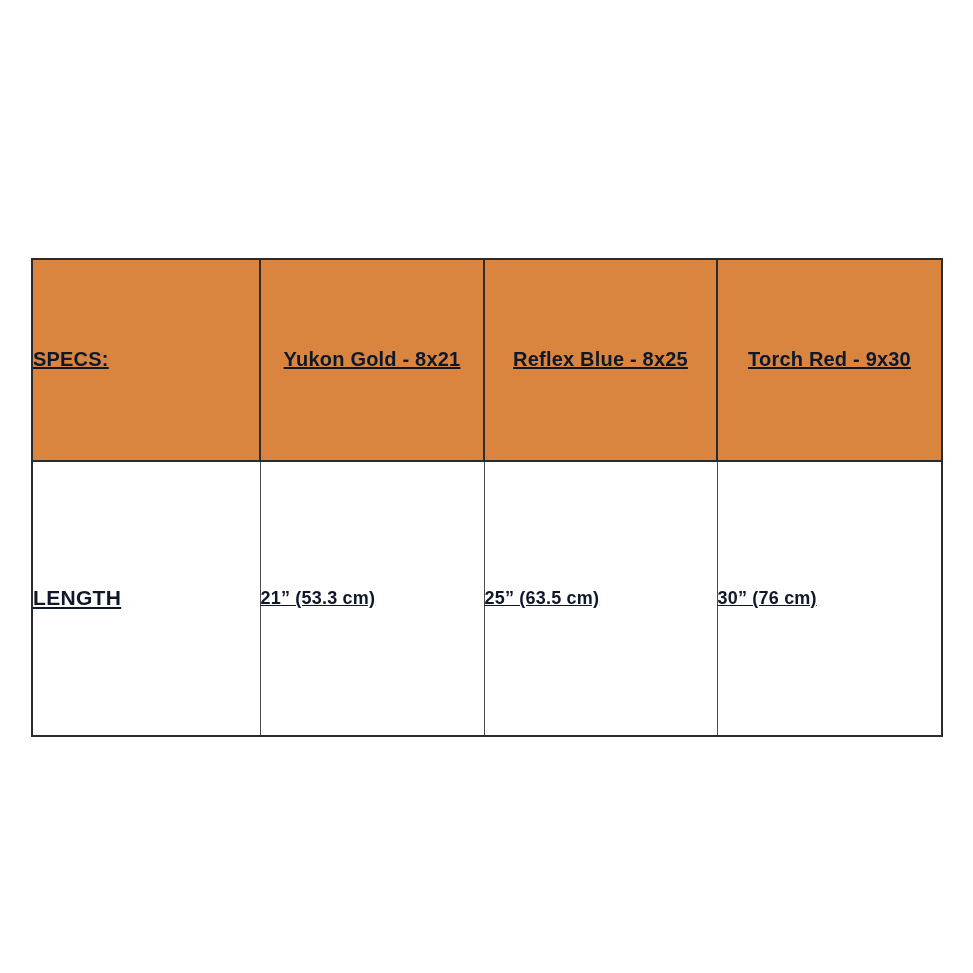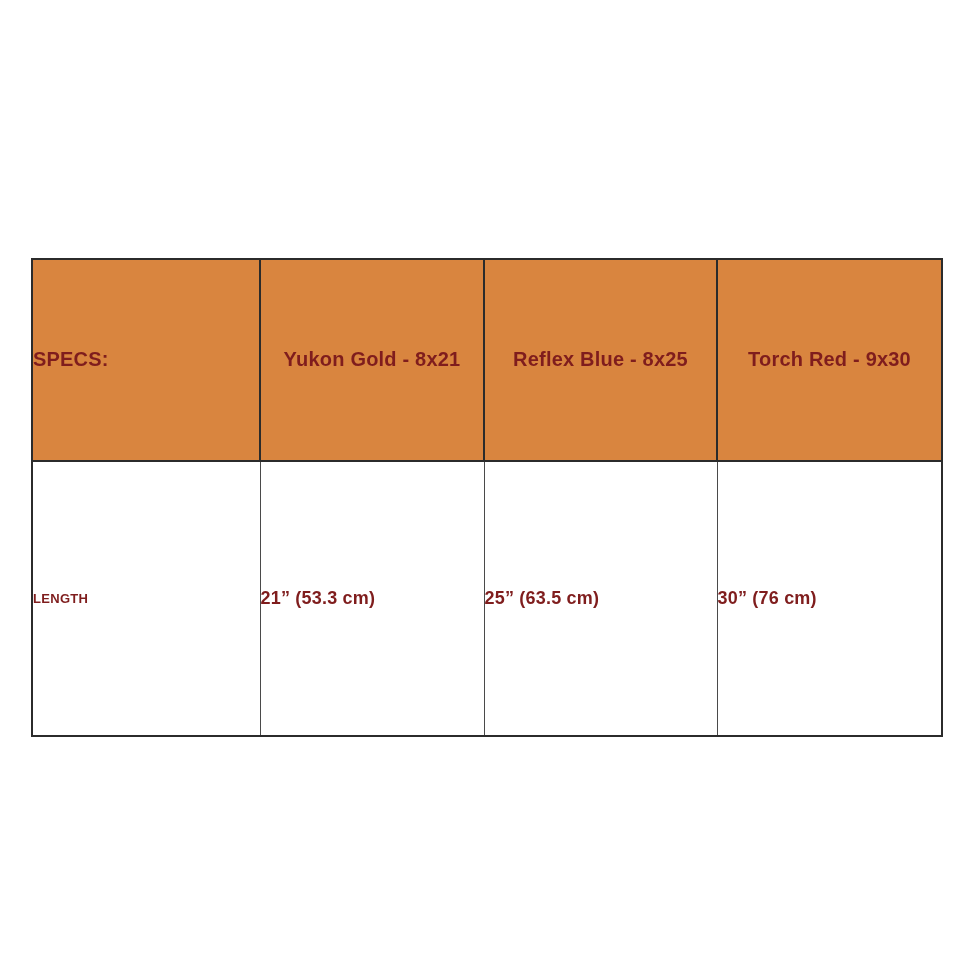--- a/index.html
+++ b/index.html
@@ -27,44 +27,45 @@
     height: 479px;
     table-layout: fixed;
   }
   table.specs col.c0 { width: 228px; }
   table.specs col.c1 { width: 224px; }
   table.specs col.c2 { width: 233px; }
   table.specs col.c3 { width: 225px; }
 
   table.specs th, table.specs td {
     border: 1px solid #4a4a4a;
-    color: #7f1d1d;
+    color: #0f172a;
     vertical-align: middle;
     padding: 0;
+    text-decoration: underline;
   }
   table.specs tr.header-row th {
     background: #d9853f;
     border: 2px solid #2b2b2b;
     height: 72px;
     font-size: 20px;
     font-weight: 700;
     letter-spacing: 0.2px;
   }
   table.specs { border: 2px solid #2b2b2b; }
 
   table.specs tr.data-row { height: 101px; }
 
   .cell-left {
     text-align: left;
     padding-left: 17px;
   }
   .cell-center {
   }
   td.row-label {
-    font-size: 13px;
+    font-size: 21px;
     font-weight: 700;
     letter-spacing: 0.3px;
   }
   td.spec-value {
     font-size: 18px;
     font-weight: 700;
     letter-spacing: 0.2px;
   }
 </style>
 </head>

